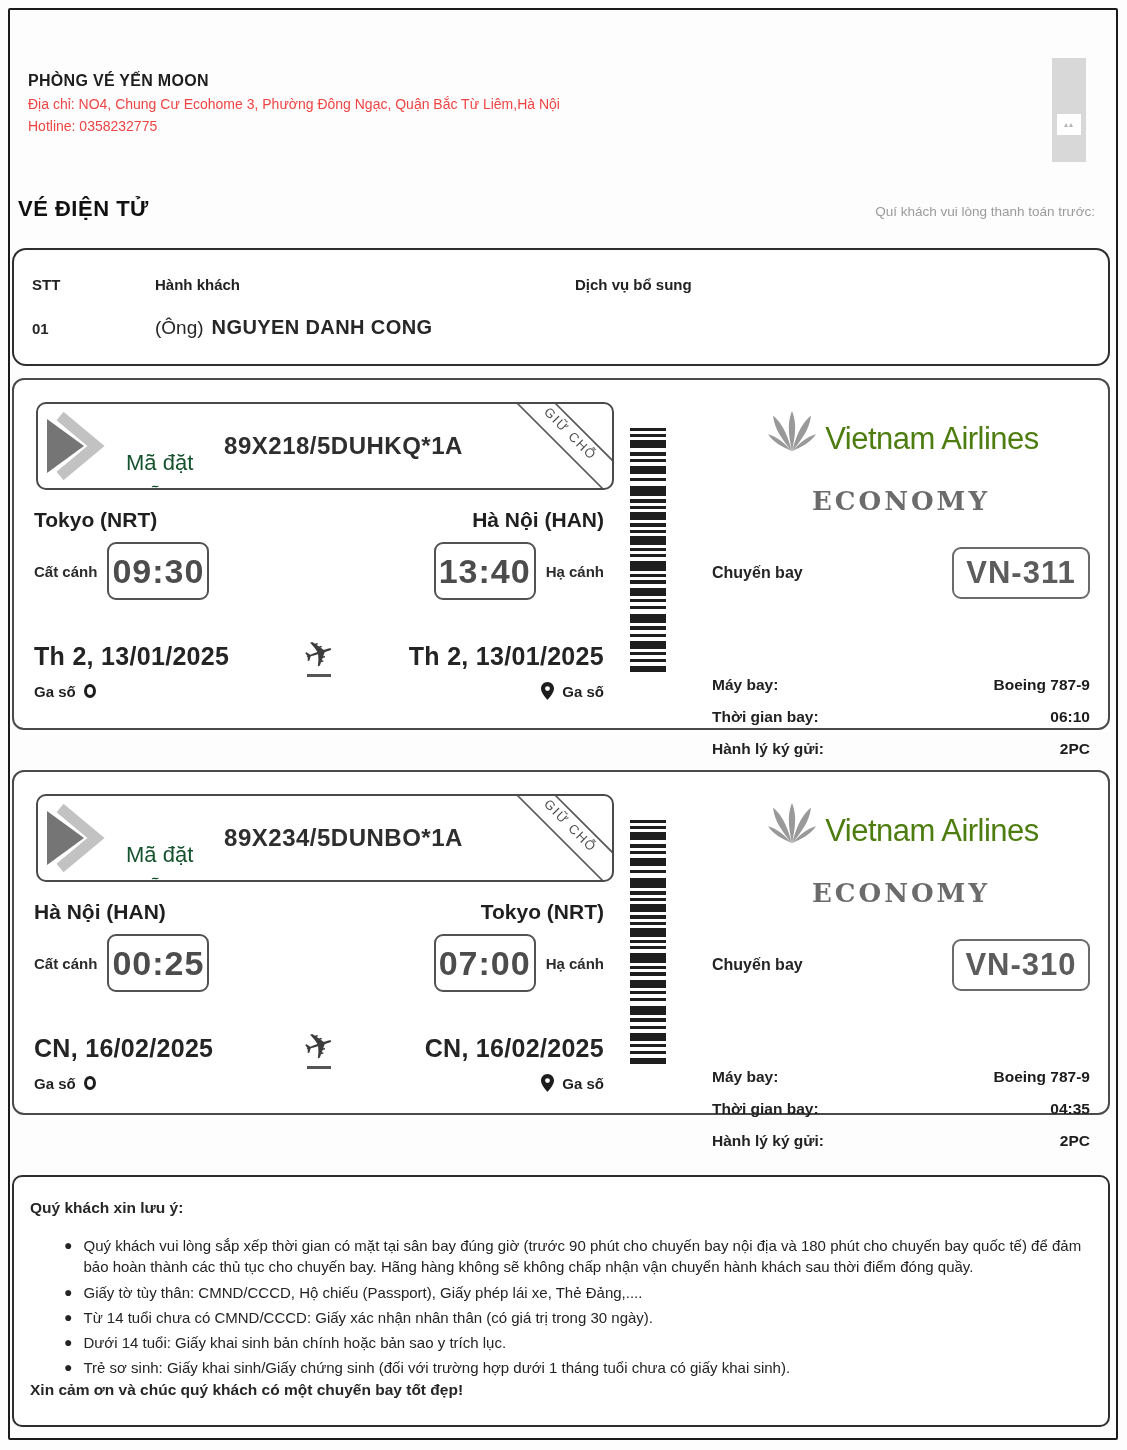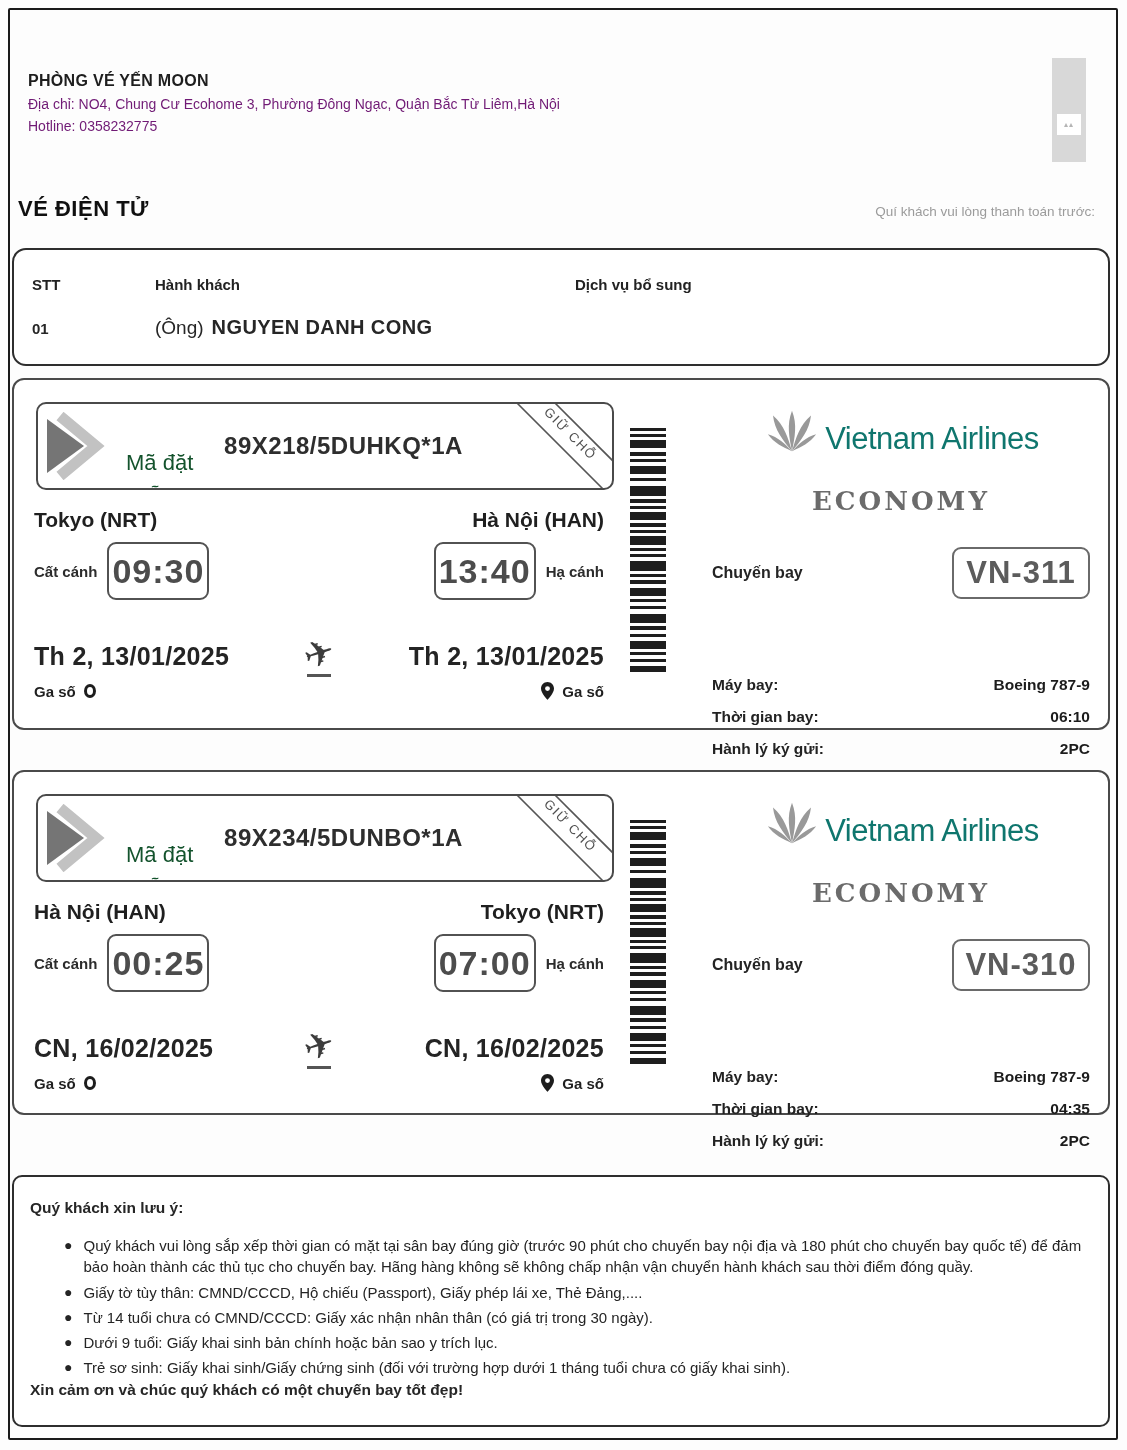--- a/index.html
+++ b/index.html
@@ -4,21 +4,21 @@
 <style>
   * { margin:0; padding:0; box-sizing:border-box; }
   html,body { background:#e8e8e8; }
   body { font-family:"Liberation Sans","DejaVu Sans",sans-serif; color:#262626; }
   .page { position:relative; width:1127px; height:1450px; background:#fdfdfd; margin:0 auto; overflow:hidden; }
   .frame { position:absolute; left:8px; top:8px; right:9px; bottom:10px; border:2.5px solid #1b1b1b; border-radius:2px; pointer-events:none; }
 
   
   .agency { position:absolute; left:28px; top:72px; }
   .agency-name { font-size:16px; font-weight:700; letter-spacing:.3px; color:#1e1e1e; }
-  .agency-line { font-size:14px; color:#701a75; margin-top:6px; }
+  .agency-line { font-size:14px; color:#ef4444; margin-top:6px; }
   .stamp { position:absolute; left:1052px; top:58px; width:34px; height:104px; background:#d8d8d8; }
   .stamp-inner { position:absolute; left:5px; top:56px; width:24px; height:21px; background:#fff; display:flex; align-items:center; justify-content:center; color:#b5b5b5; font-size:8px; letter-spacing:1px; }
 
   .title { position:absolute; left:18px; top:196px; font-size:22px; font-weight:700; color:#101010; letter-spacing:.5px; }
   .paynote { position:absolute; right:32px; top:204px; font-size:13.5px; color:#9b9b9b; }
 
   
   .ptable { position:absolute; left:12px; top:248px; width:1098px; height:118px; border:2px solid #2e2e2e; border-radius:14px; background:#fff; }
   .pt-headers { position:absolute; top:26px; left:18px; right:18px; display:flex; font-size:15px; font-weight:600; color:#222; }
   .pt-col-stt { width:123px; }
@@ -50,21 +50,21 @@
   .plane::before { content:"✈"; }
   .plane-dash { width:24px; height:3px; background:#555; margin-top:2px; }
   .gates { position:absolute; left:20px; top:302px; width:570px; display:flex; justify-content:space-between; align-items:center; font-size:15px; font-weight:600; color:#1f1f1f; }
   .gate-g { display:flex; align-items:center; gap:8px; }
   .ring { width:12px; height:14px; border:3px solid #1d1d1d; border-radius:50%; }
 
   .barcode { position:absolute; left:616px; top:48px; }
 
   .rightcol { position:absolute; left:688px; top:0; width:398px; height:100%; }
   .brandrow { position:absolute; top:28px; left:0; width:100%; display:flex; justify-content:center; align-items:flex-end; gap:4px; }
-  .brandtext { font-size:31px; color:#0f766e; letter-spacing:-.5px; line-height:1; }
+  .brandtext { font-size:31px; color:#4d7c0f; letter-spacing:-.5px; line-height:1; }
   .cabin { position:absolute; top:106px; width:100%; text-align:center; font-family:"DejaVu Serif","Liberation Serif",serif; font-weight:700; font-size:26px; letter-spacing:3px; color:#6b6b6b; }
   .flightrow { position:absolute; top:167px; left:10px; right:10px; display:flex; justify-content:space-between; align-items:center; }
   .flabel { font-size:16px; font-weight:600; color:#242424; }
   .fbox { width:138px; height:52px; border:2px solid #6a6a6a; border-radius:9px; display:flex; align-items:center; justify-content:center; font-size:31px; font-weight:700; color:#5c5c5c; letter-spacing:1px; background:#fff; }
   .details { position:absolute; top:252px; left:10px; right:10px;margin-top:44px; }
   .drow { display:flex; justify-content:space-between; align-items:baseline; margin-bottom:14px; font-size:15.5px; }
   .dlabel { font-weight:600; color:#222; }
   .dval { font-weight:700; color:#1c1c1c; }
 
   
@@ -350,21 +350,21 @@
       <div class="nitem">
           <span class="bullet">●</span>
           <span>Giấy tờ tùy thân: CMND/CCCD, Hộ chiếu (Passport), Giấy phép lái xe, Thẻ Đảng,....</span>
         </div>
       <div class="nitem">
           <span class="bullet">●</span>
           <span>Từ 14 tuổi chưa có CMND/CCCD: Giấy xác nhận nhân thân (có giá trị trong 30 ngày).</span>
         </div>
       <div class="nitem">
           <span class="bullet">●</span>
-          <span>Dưới 9 tuổi: Giấy khai sinh bản chính hoặc bản sao y trích lục.</span>
+          <span>Dưới 14 tuổi: Giấy khai sinh bản chính hoặc bản sao y trích lục.</span>
         </div>
       <div class="nitem">
           <span class="bullet">●</span>
           <span>Trẻ sơ sinh: Giấy khai sinh/Giấy chứng sinh (đối với trường hợp dưới 1 tháng tuổi chưa có giấy khai sinh).</span>
         </div>
     </div>
     <div class="notes-close">Xin cảm ơn và chúc quý khách có một chuyến bay tốt đẹp!</div>
   </div>
 </div>
 

